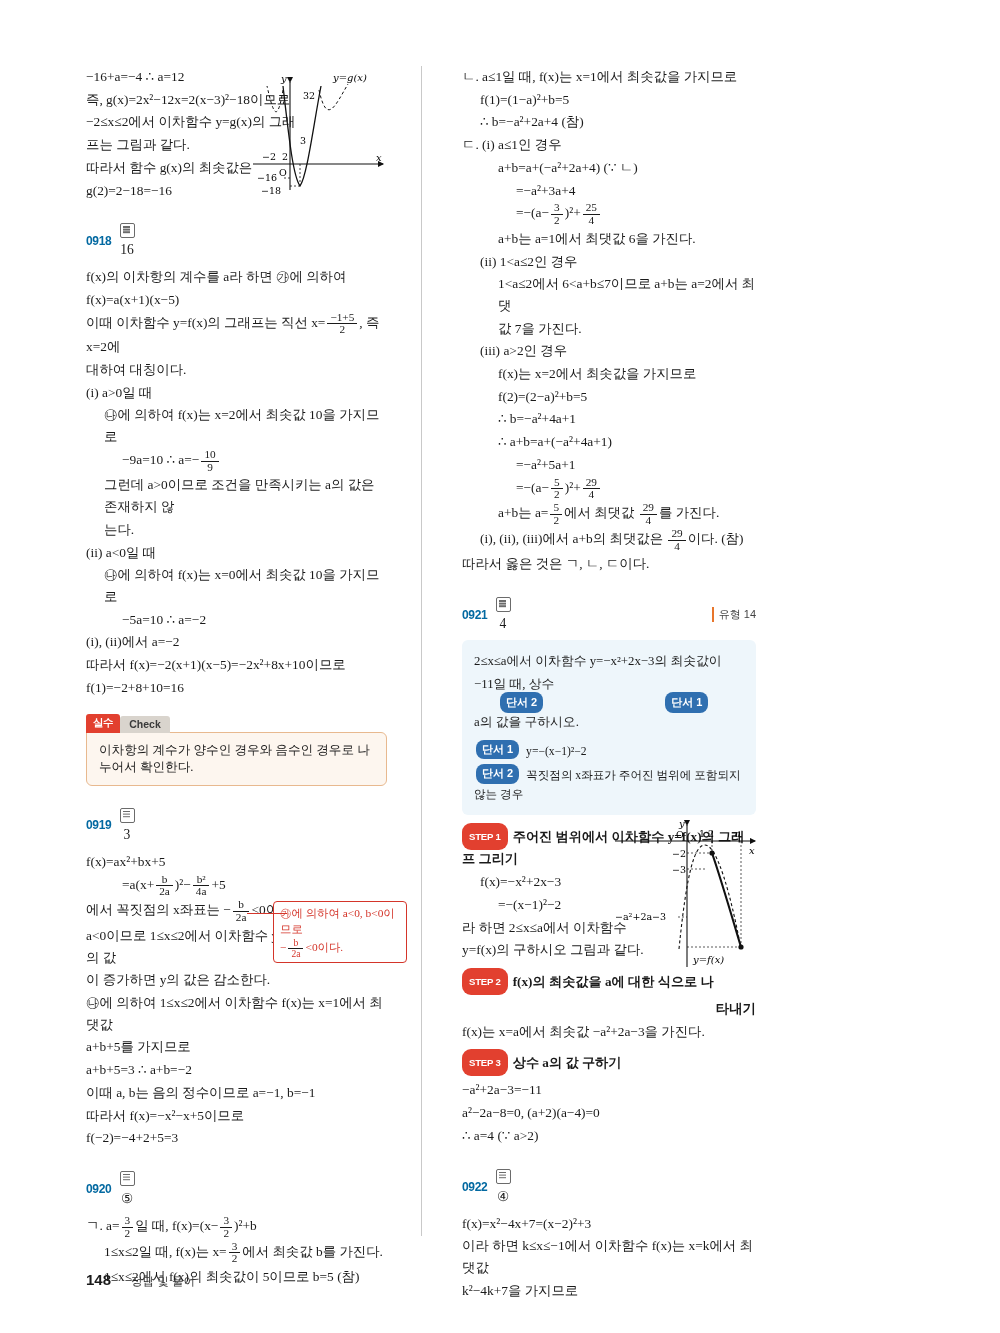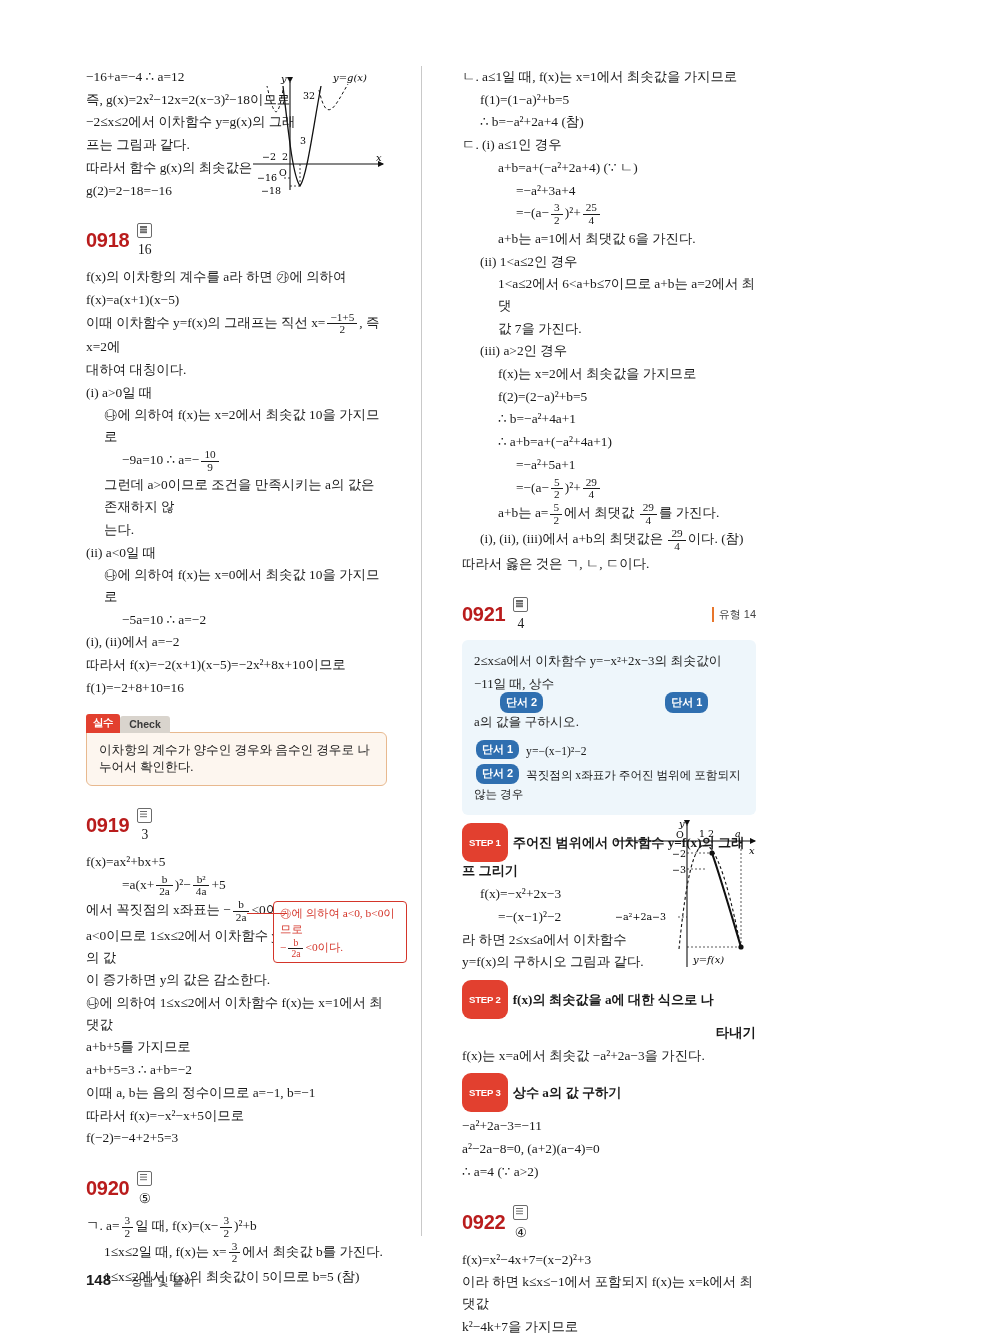--- a/index.html
+++ b/index.html
@@ -27,22 +27,22 @@
   }
   .col.left{padding-right:34px;}
   .col.right{padding-left:40px; border-left:1px solid #c9c9c9;}
   .line{font-size:13.4px; line-height:1.62; margin:0 0 1px 0;}
   .ind1{padding-left:18px;}
   .ind2{padding-left:36px;}
   .ind3{padding-left:54px;}
   .qnum{
     font-family:"Liberation Sans", sans-serif;
     font-weight:bold;
-    font-size:20px;
-    color:#b91c1c;
+    font-size:12px;
+    color:#0369a1;
     letter-spacing:-.3px;
     display:inline-block;
     vertical-align:middle;
   }
   .qhead{margin:22px 0 8px 0; display:flex; align-items:center; gap:8px;}
   .ansbox{
     display:inline-flex; align-items:center; gap:4px;
     vertical-align:middle;
     flex-direction:column;
   }
@@ -111,21 +111,21 @@
     margin:0 2px;
   }
   .danseo-line{font-size:11.6px; line-height:1.6; margin-top:3px;}
   .danseo-line .danseo{margin-right:4px;}
   .steptag{
     display:inline-block;
     background:#e2402f;color:#fff;
     font-family:"Liberation Sans", sans-serif;
     font-size:9.6px;font-weight:bold;
     border-radius:9px;
-    padding:14px 7px;
+    padding:8px 7px;
     margin-right:5px;
     vertical-align:1px;
     letter-spacing:-.2px;
   }
   .stepline{font-size:13.2px; margin:7px 0 3px 0; font-weight:bold;}
   .stepline .txt{font-weight:bold;}
   .footer{
     position:absolute;
     left:86px;bottom:44px;
     display:flex;align-items:baseline;gap:20px;
@@ -374,21 +374,21 @@
 
       <div class="qhead">
         <span class="qnum">0922</span>
         <span class="ansbox">
           <span class="ansicon"></span>
           <span class="ansval">④</span>
         </span>
       </div>
       <div id="body0922">
           <div class="line">f(x)=x²−4x+7=(x−2)²+3</div>
-          <div class="line">이라 하면 k≤x≤−1에서 포함되지 f(x)는 x=k에서 최댓값</div>
+          <div class="line">이라 하면 k≤x≤−1에서 이차함수 f(x)는 x=k에서 최댓값</div>
           <div class="line">k²−4k+7을 가지므로</div>
         </div>
     </div>
   </div>
 
   <div class="footer">
     <span class="pgnum">148</span>
     <span class="pglabel">정답 및 풀이</span>
   </div>
 </div>

